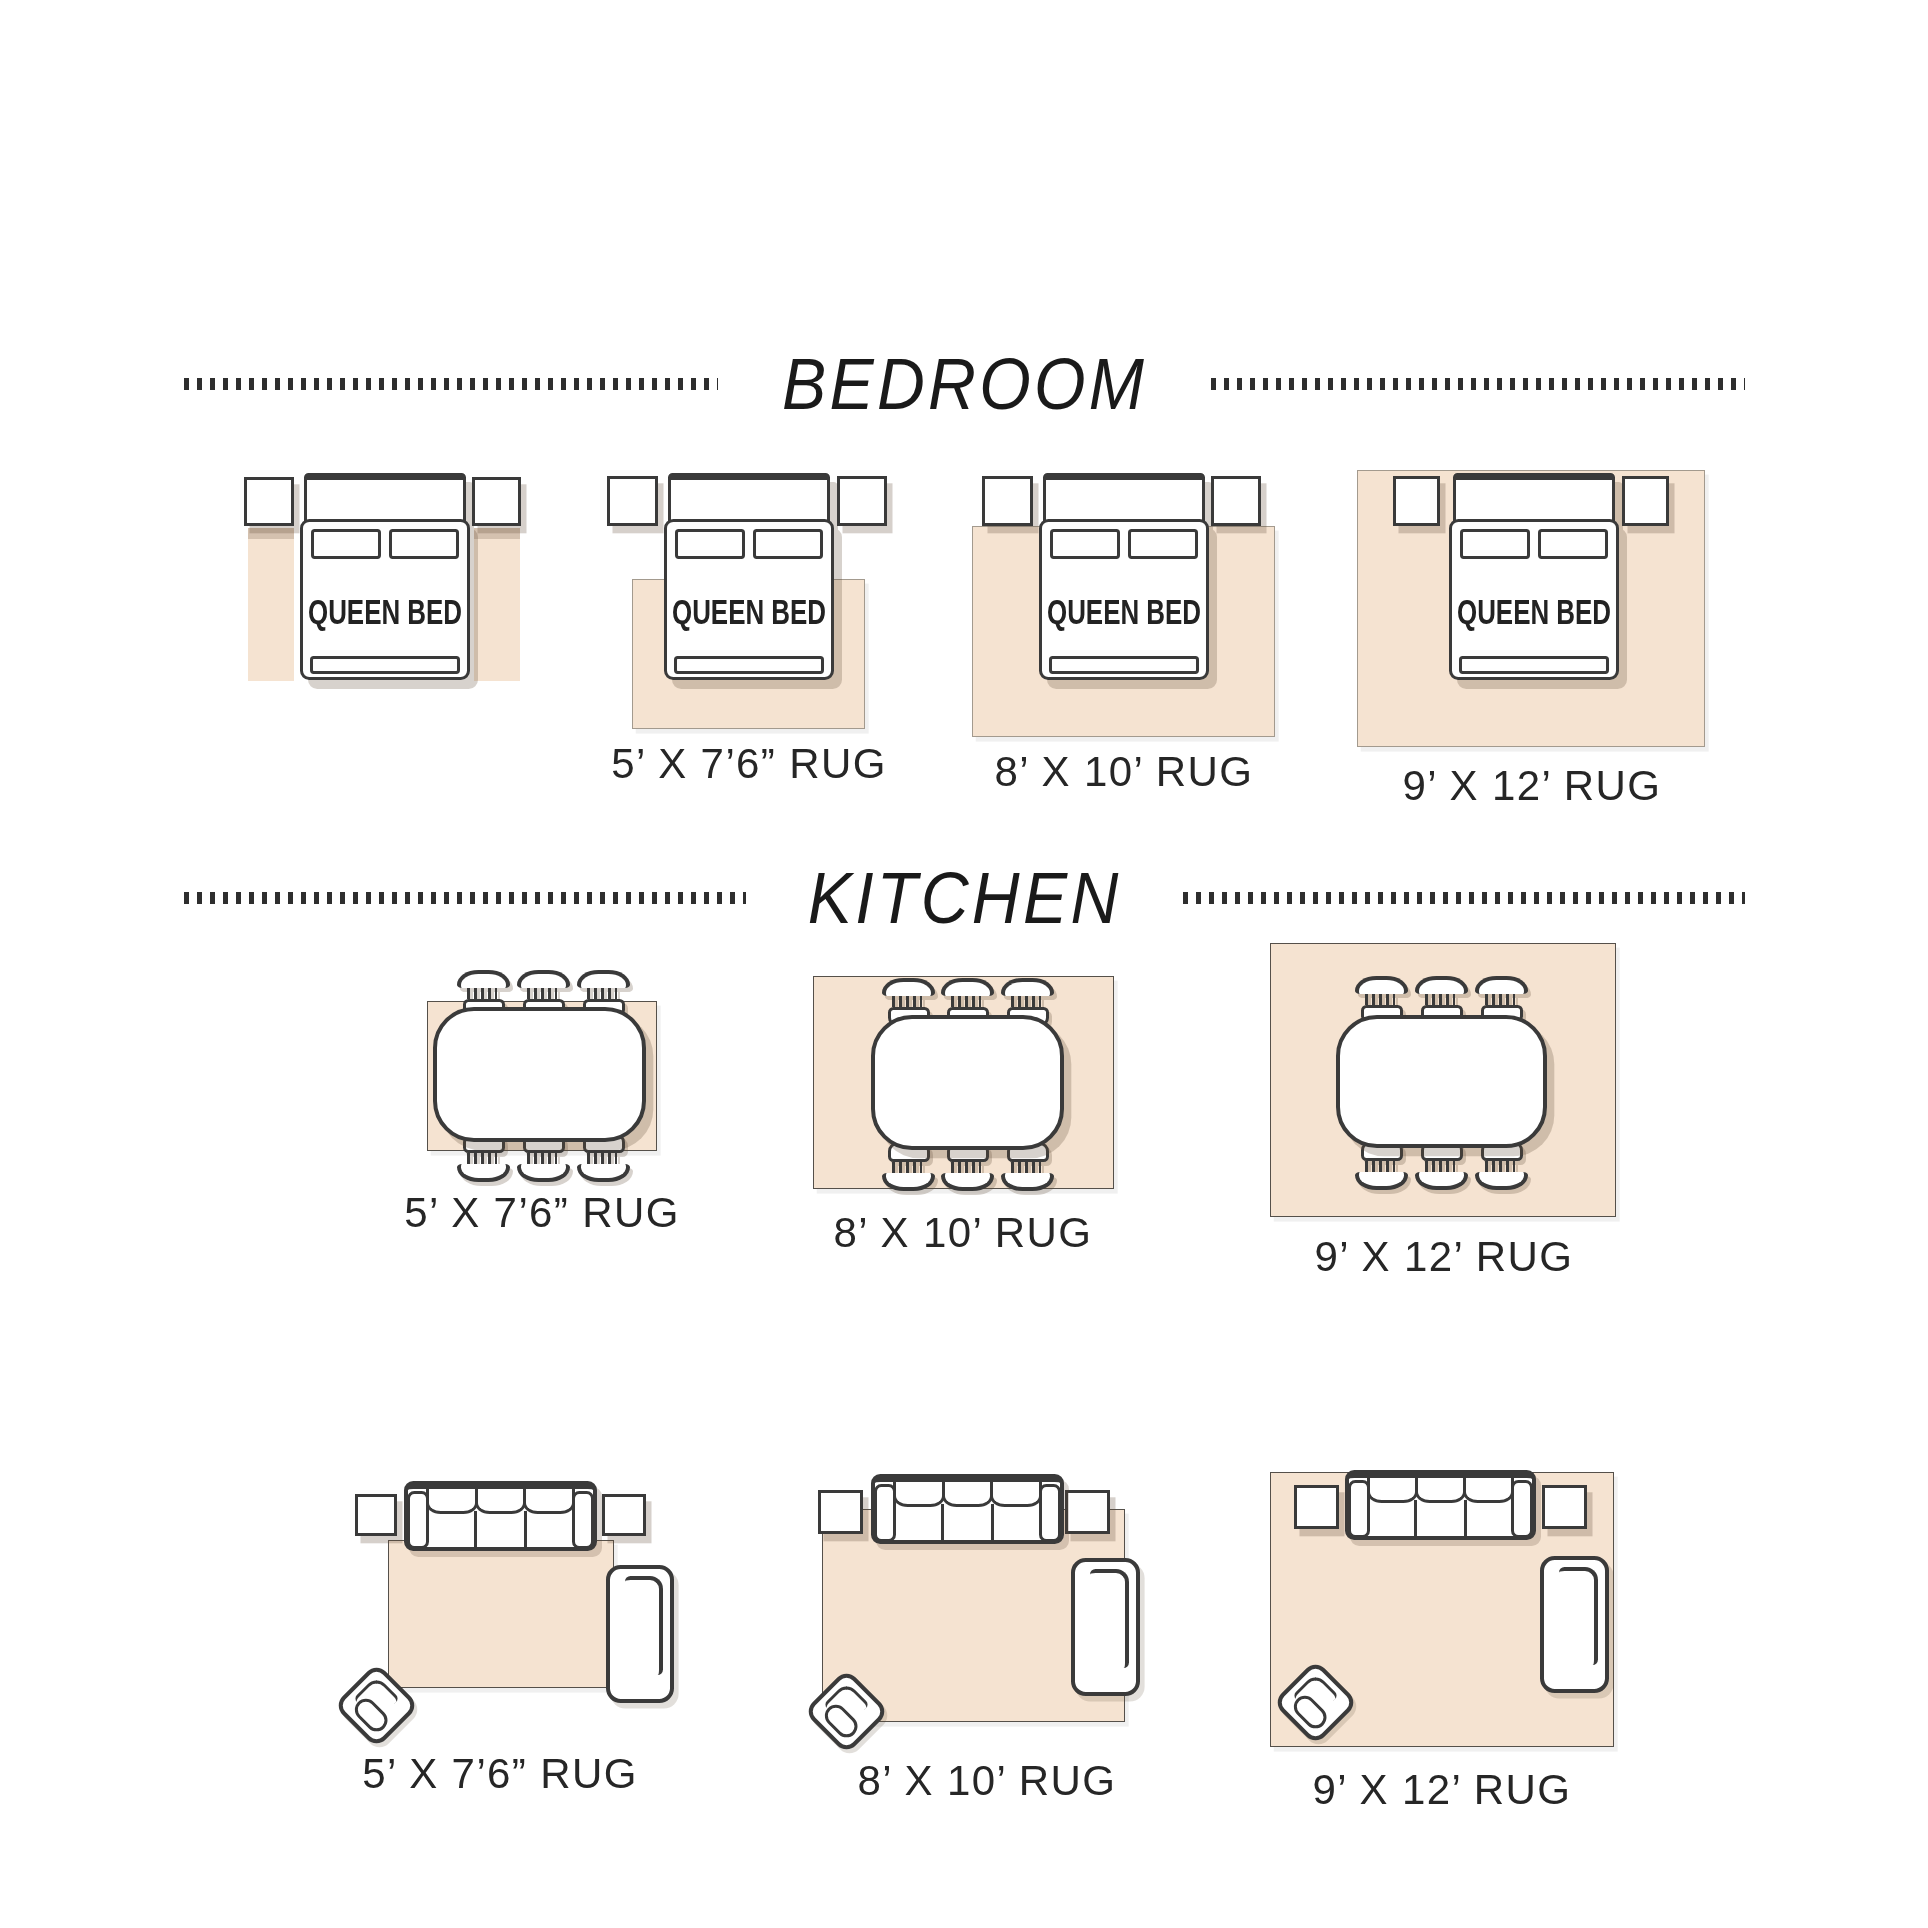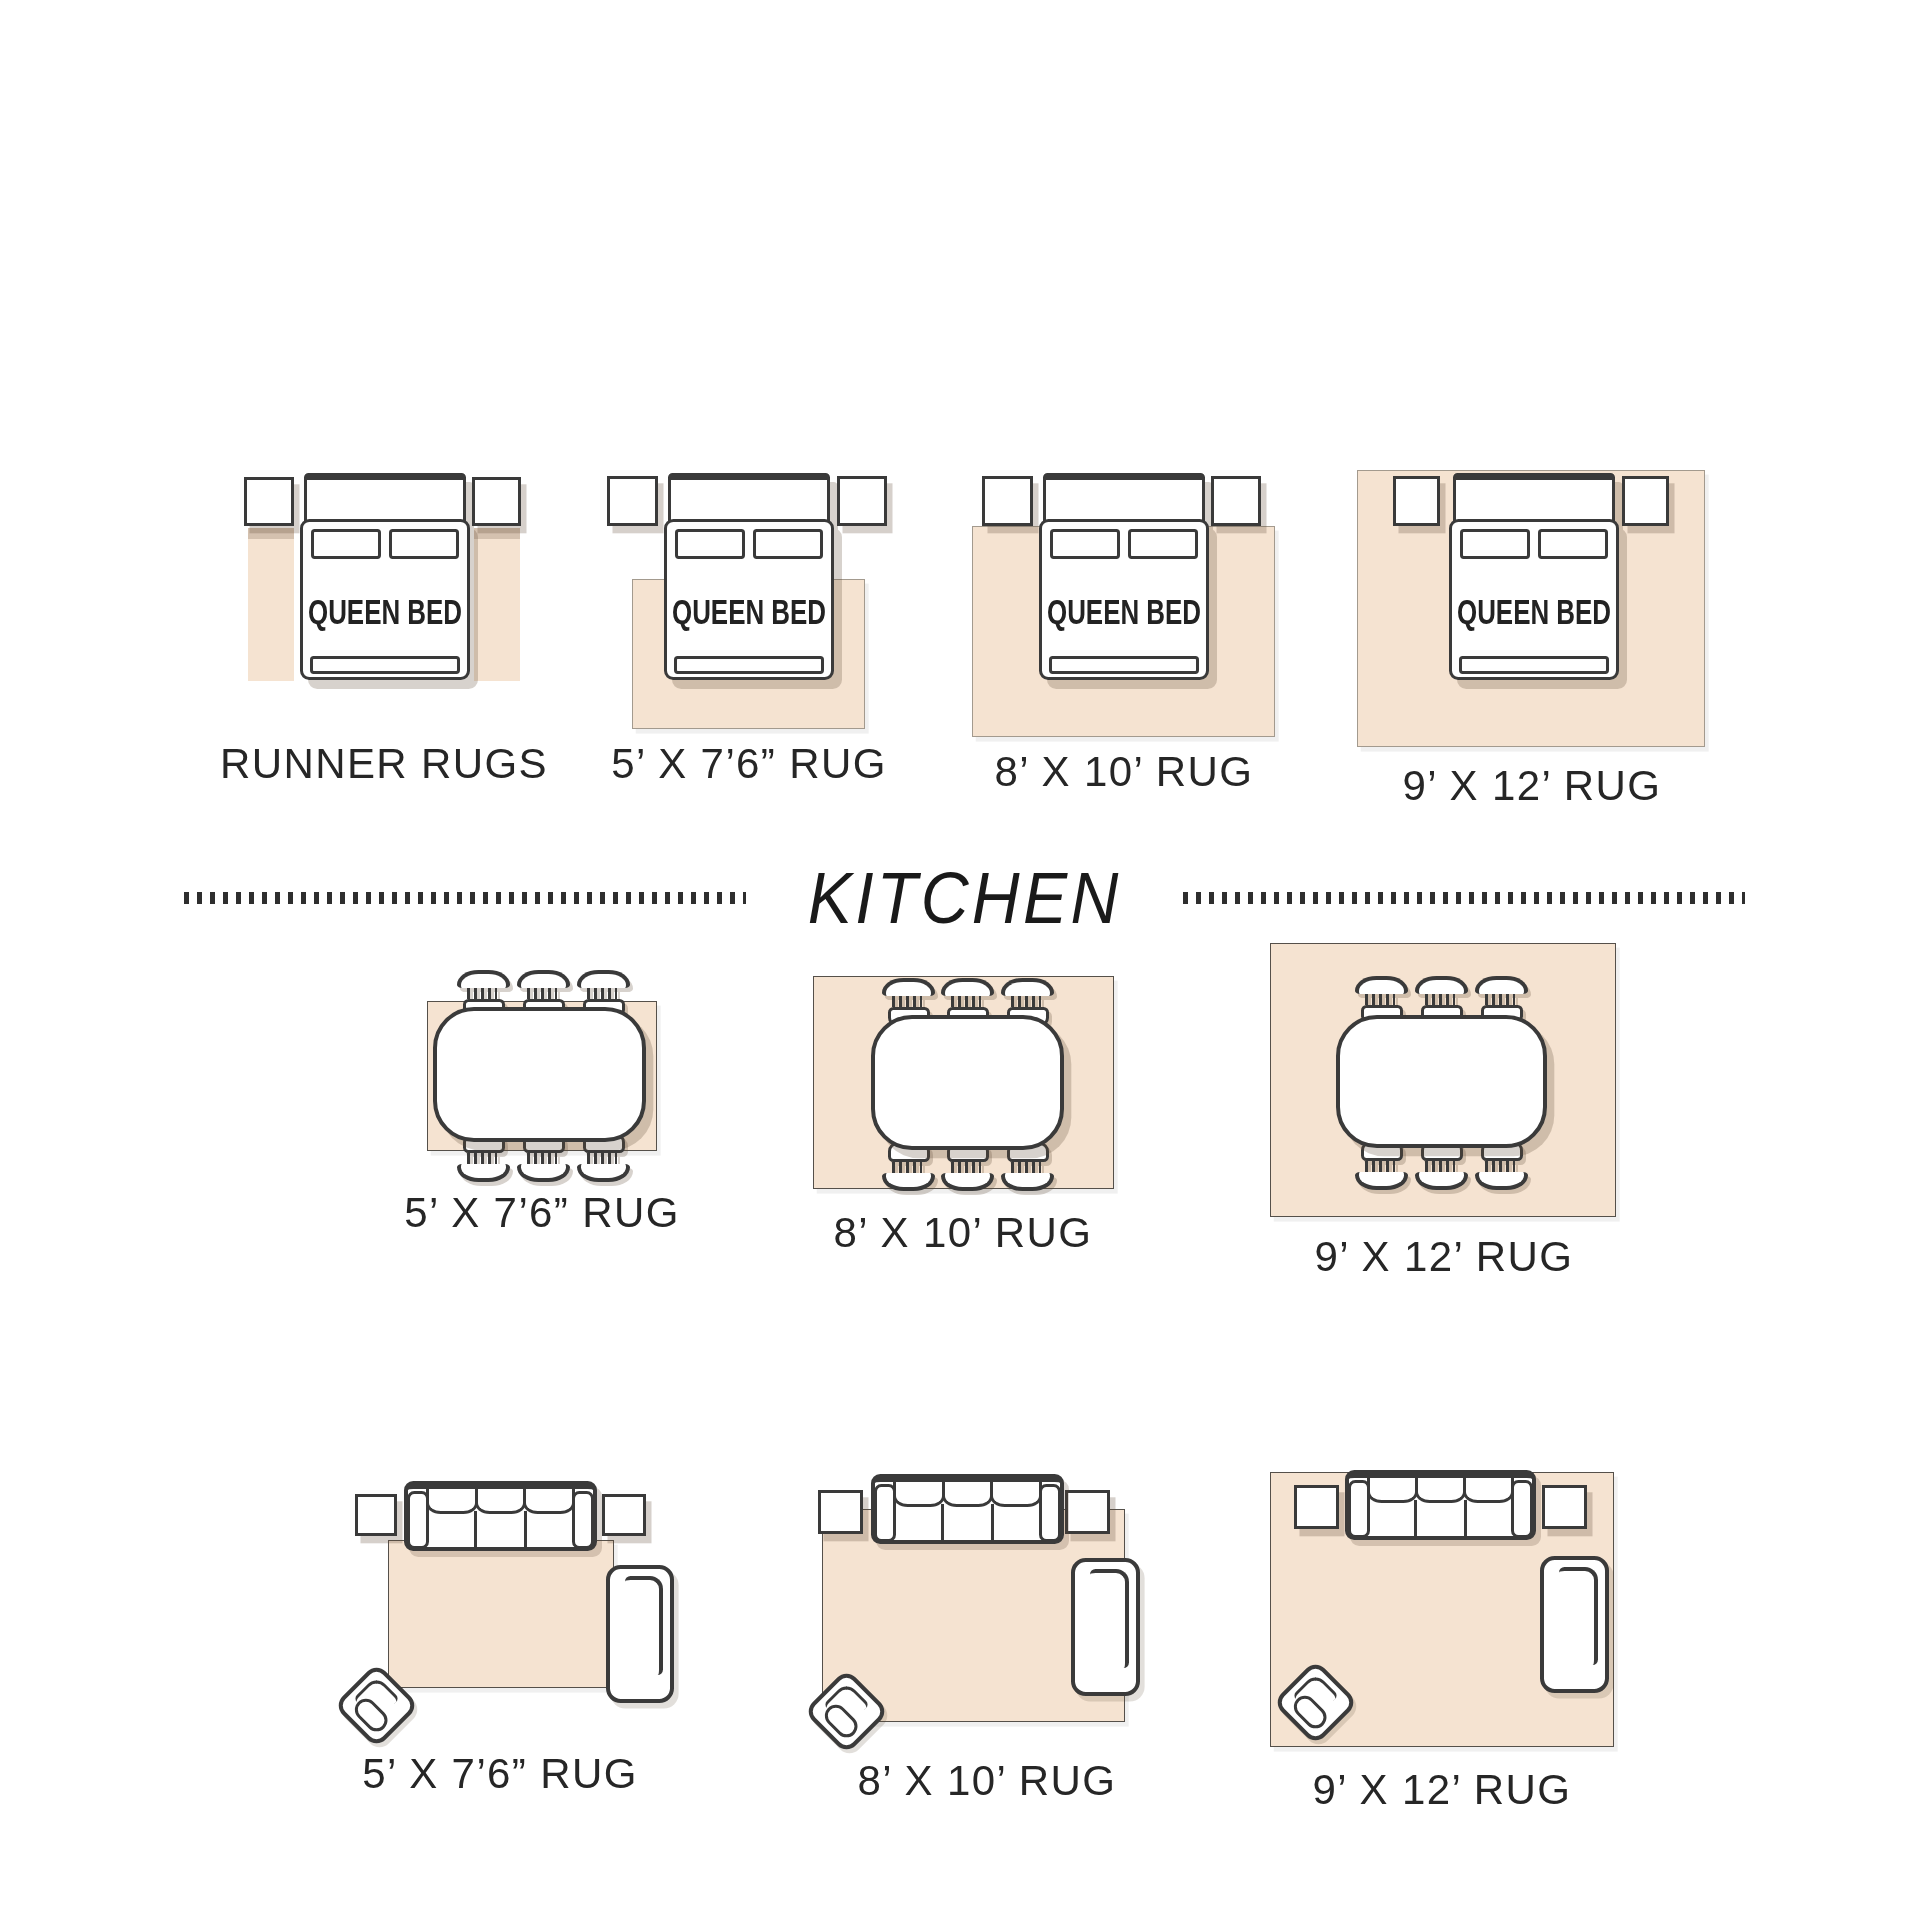--- a/index.html
+++ b/index.html
@@ -91,41 +91,45 @@
            border-top-left-radius:13px; border-top-right-radius:5.5px; border-bottom-left-radius:5.5px; }
   .acc-seat { position:absolute; left:11px; right:5.5px; bottom:5.5px; height:22px;
               border:3.7px solid #3a3a3a; border-radius:11px; }
 </style>
 </head>
 <body>
 
 <div class="page">
 
 
+  <div class="section-header" style="top:347px;">
+    <span class="dots"></span>
+    <span class="section-label">BEDROOM</span>
+    <span class="dots"></span>
+  </div>
   <div class="section-header" style="top:861px;">
     <span class="dots"></span>
     <span class="section-label">KITCHEN</span>
     <span class="dots"></span>
   </div>
 
   <div class="scene">
     <div class="runner" style="left:248px;top:528px;width:46px;height:153px;"></div>
     <div class="runner" style="left:474px;top:528px;width:46px;height:153px;"></div>
     <div class="bed" style="left:300px;top:473px;">
       <div class="headboard"></div>
       <div class="bedbody">
         <div class="pillow p1"></div>
         <div class="pillow p2"></div>
         <div class="bed-text">QUEEN BED</div>
         <div class="foot-band"></div>
       </div>
     </div>
     <div class="nightstand" style="left:244px;top:477px;width:50px;height:49px;"></div>
     <div class="nightstand" style="left:472px;top:477px;width:49px;height:49px;"></div>
-    <div class="scene-label" style="left:384px;top:740px;">RUNNER RUGS</div>
   </div>
 
   <div class="scene">
     <div class="rug light-border" style="left:632px;top:579px;width:233px;height:150px;"></div>
     <div class="bed" style="left:664px;top:473px;">
       <div class="headboard"></div>
       <div class="bedbody">
         <div class="pillow p1"></div>
         <div class="pillow p2"></div>
         <div class="bed-text">QUEEN BED</div>

